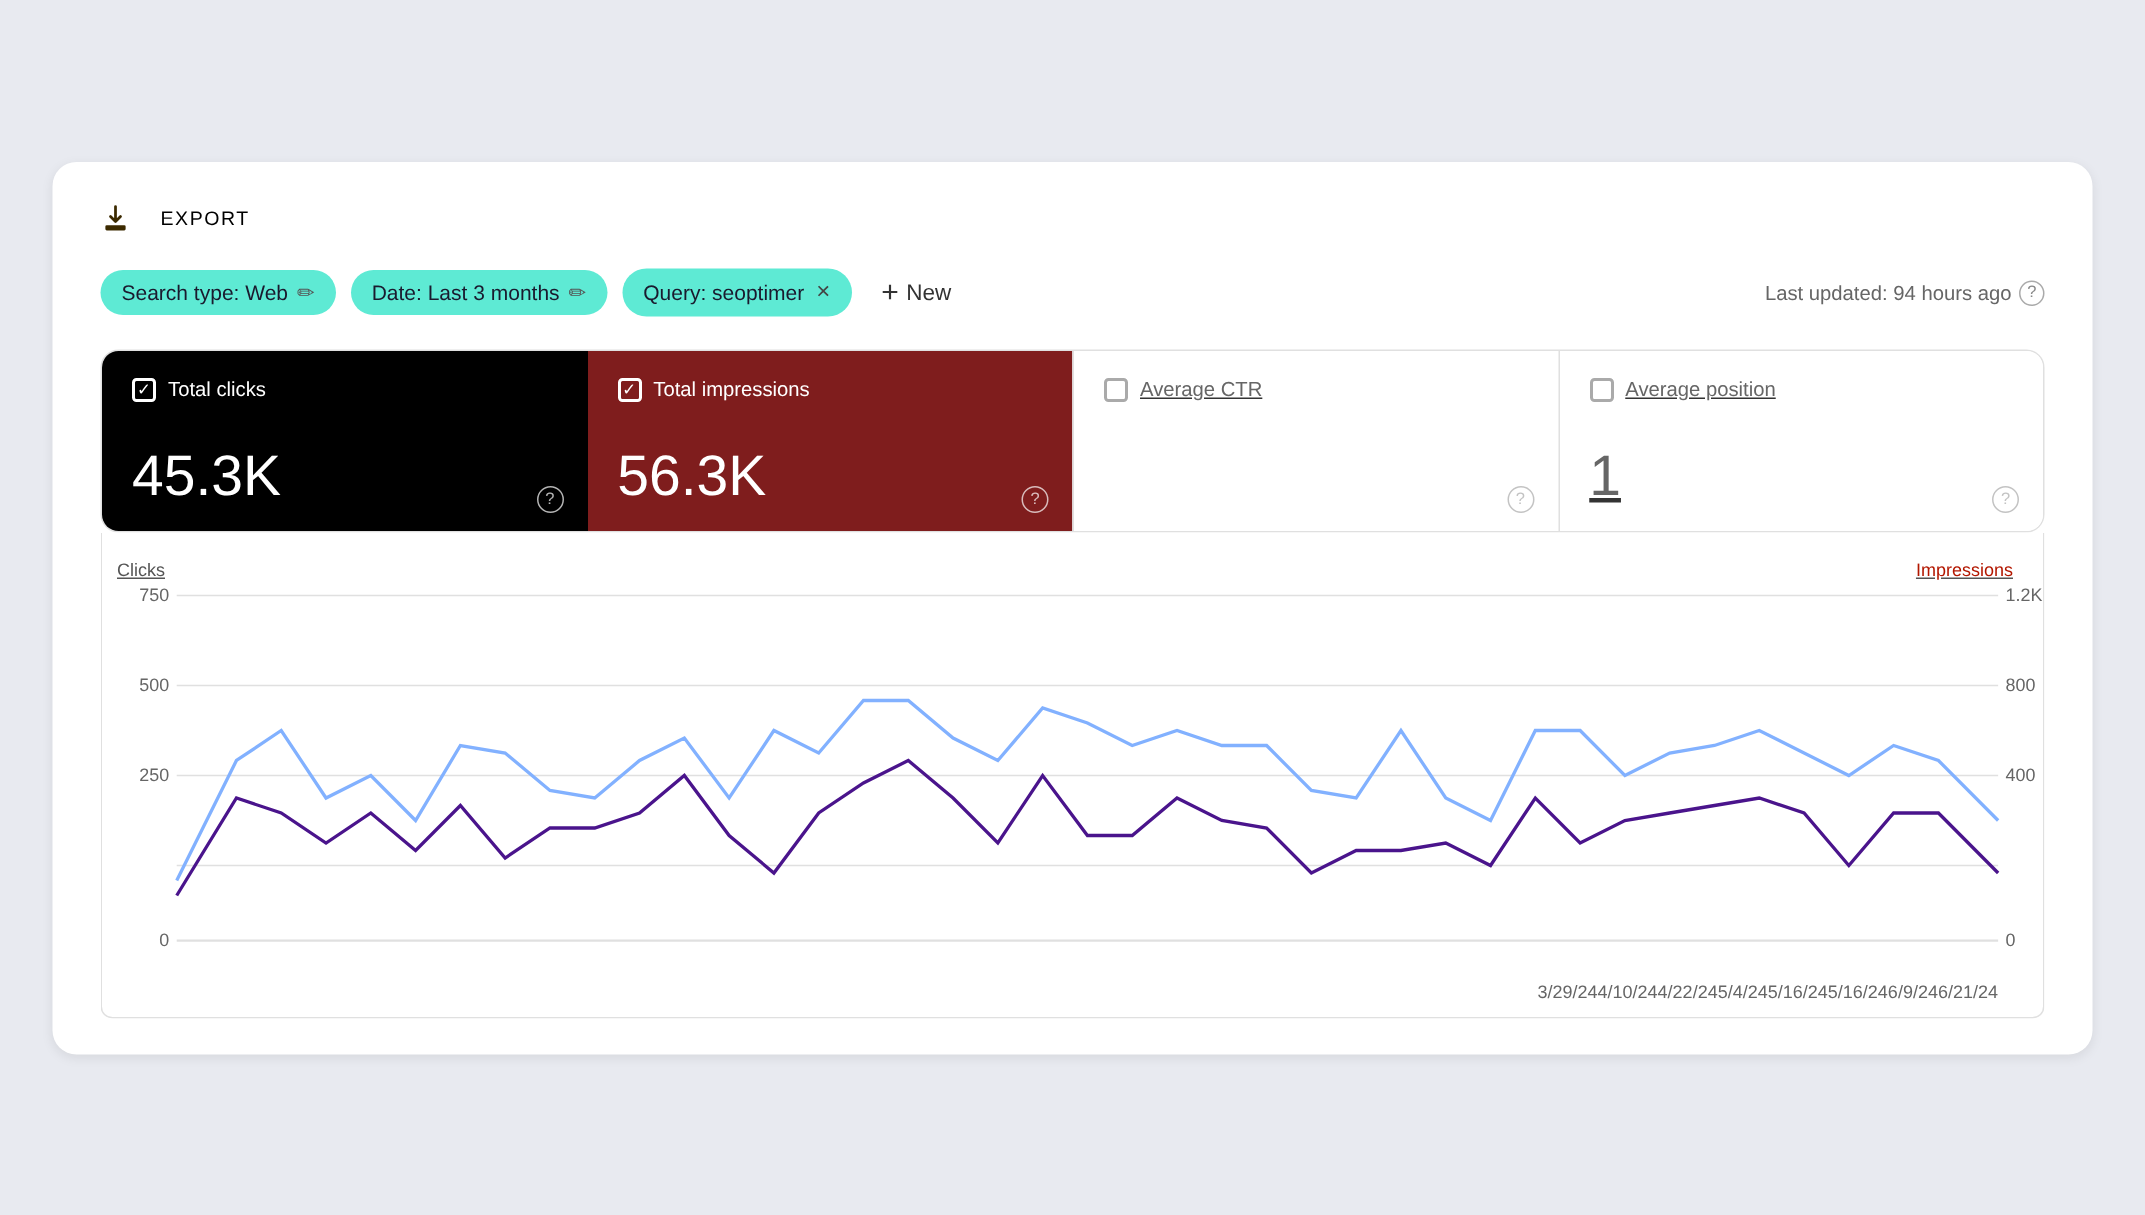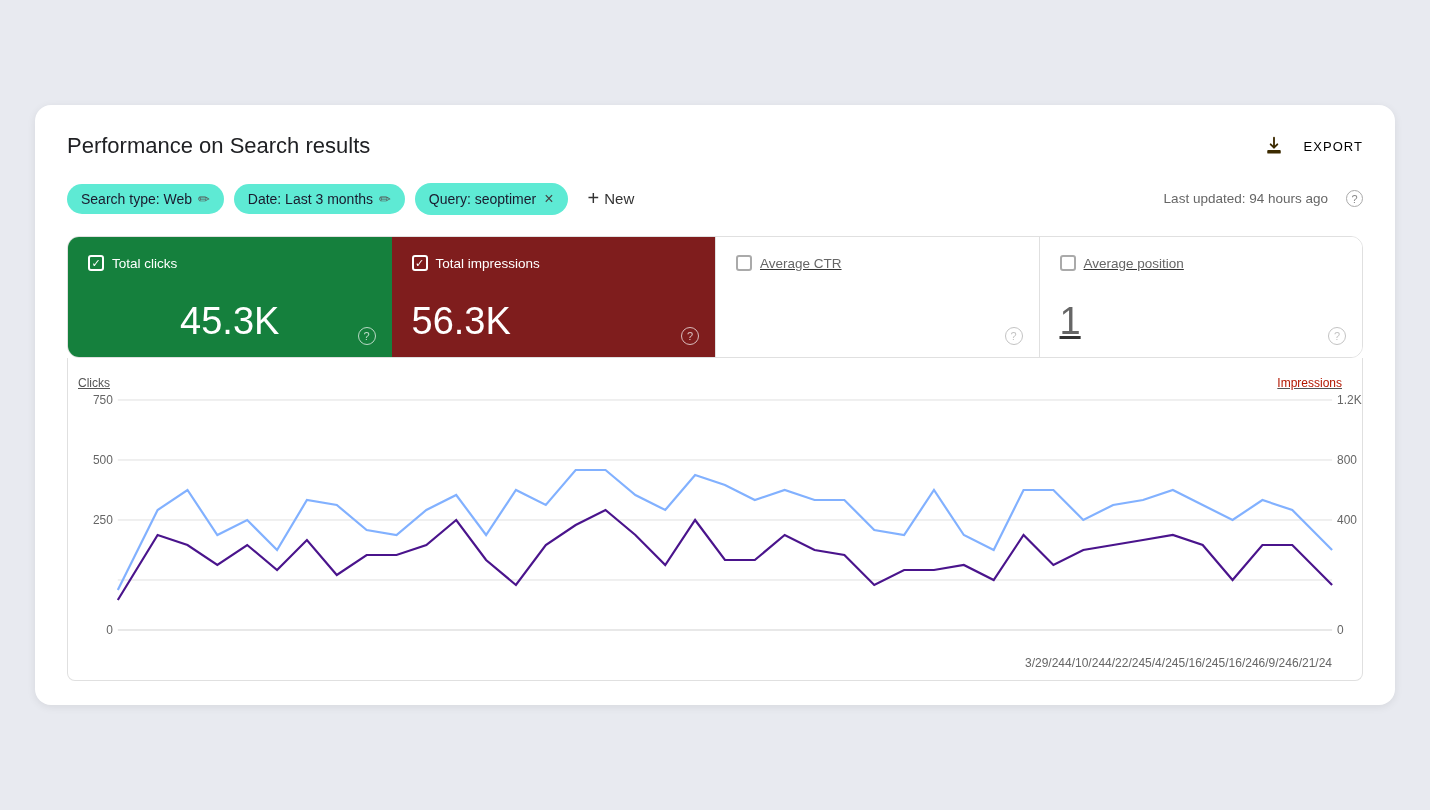--- a/index.html
+++ b/index.html
@@ -94,21 +94,21 @@
       font-size: 20px;
       font-weight: 300;
       color: #333;
     }
     .last-updated {
       margin-left: auto;
       font-size: 13.5px;
       color: #666;
       display: flex;
       align-items: center;
-      gap: 18px;
+      gap: 5px;
     }
     .last-updated .help-icon {
       width: 17px;
       height: 17px;
       border-radius: 50%;
       border: 1.5px solid #aaa;
       display: flex;
       align-items: center;
       justify-content: center;
       font-size: 11px;
@@ -126,24 +126,23 @@
     }
     .metric-card {
       padding: 18px 20px 14px 20px;
       position: relative;
       min-height: 120px;
       display: flex;
       flex-direction: column;
       justify-content: space-between;
     }
     .metric-card.blue {
-      background: #15803d;
+      background: #000000;
       color: #fff;
       border-right: none;
-      text-align: center;
     }
     .metric-card.purple {
       background: #7f1d1d;
       color: #fff;
     }
     .metric-card.white {
       background: #fff;
       color: #333;
       border-left: 1.5px solid #e0e0e0;
       text-decoration: underline;
@@ -224,21 +223,20 @@
       height: 260px;
       overflow: visible;
     }
   </style>
 </head>
 <body>
 
 <div class="card">
 
   <div class="header">
-    <h1 class="page-title">Performance on Search results</h1>
     <button class="export-btn">
       <svg class="export-icon" viewBox="0 0 24 24" fill="none">
         <path d="M5 20h14v-2H5v2zm7-18v12m0 0l-4-4m4 4l4-4" stroke="#3c2a00" stroke-width="2.2" stroke-linecap="round" stroke-linejoin="round"></path>
       </svg>
       <span>EXPORT</span>
     </button>
   </div>
 
   <div class="filters">
     <button class="filter-chip">

